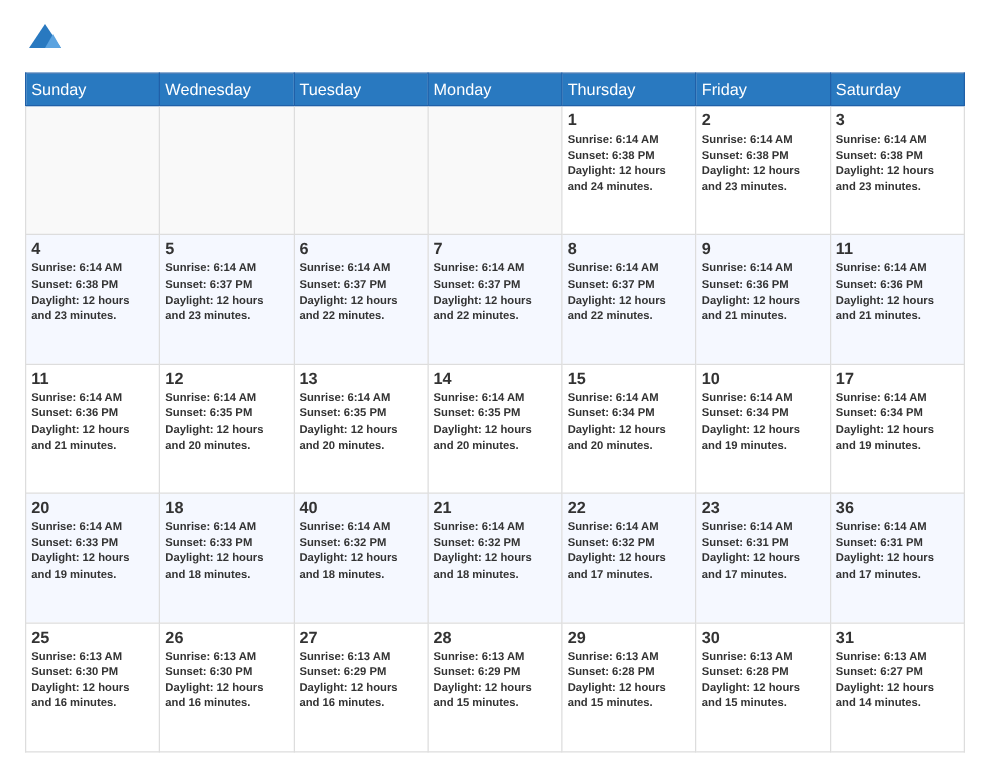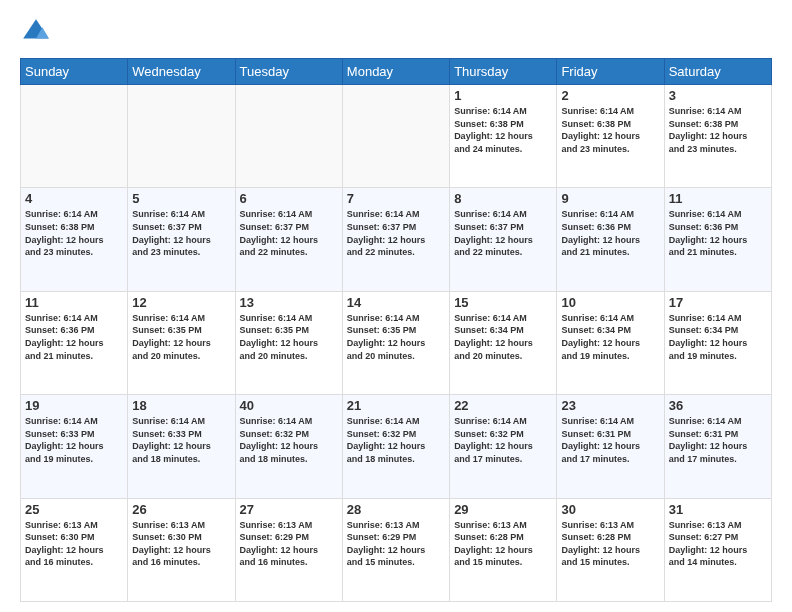--- a/index.html
+++ b/index.html
@@ -207,21 +207,21 @@
             <span class="day-number">10</span>
             <div class="day-info">Sunrise: 6:14 AM<br>Sunset: 6:34 PM<br>Daylight: 12 hours<br>and 19 minutes.</div>
           </td>
           <td>
             <span class="day-number">17</span>
             <div class="day-info">Sunrise: 6:14 AM<br>Sunset: 6:34 PM<br>Daylight: 12 hours<br>and 19 minutes.</div>
           </td>
         </tr>
         <tr>
           <td>
-            <span class="day-number">19</span>
+            <span class="day-number">20</span>
             <div class="day-info">Sunrise: 6:14 AM<br>Sunset: 6:33 PM<br>Daylight: 12 hours<br>and 19 minutes.</div>
           </td>
           <td>
             <span class="day-number">18</span>
             <div class="day-info">Sunrise: 6:14 AM<br>Sunset: 6:33 PM<br>Daylight: 12 hours<br>and 18 minutes.</div>
           </td>
           <td>
             <span class="day-number">40</span>
             <div class="day-info">Sunrise: 6:14 AM<br>Sunset: 6:32 PM<br>Daylight: 12 hours<br>and 18 minutes.</div>
           </td>

